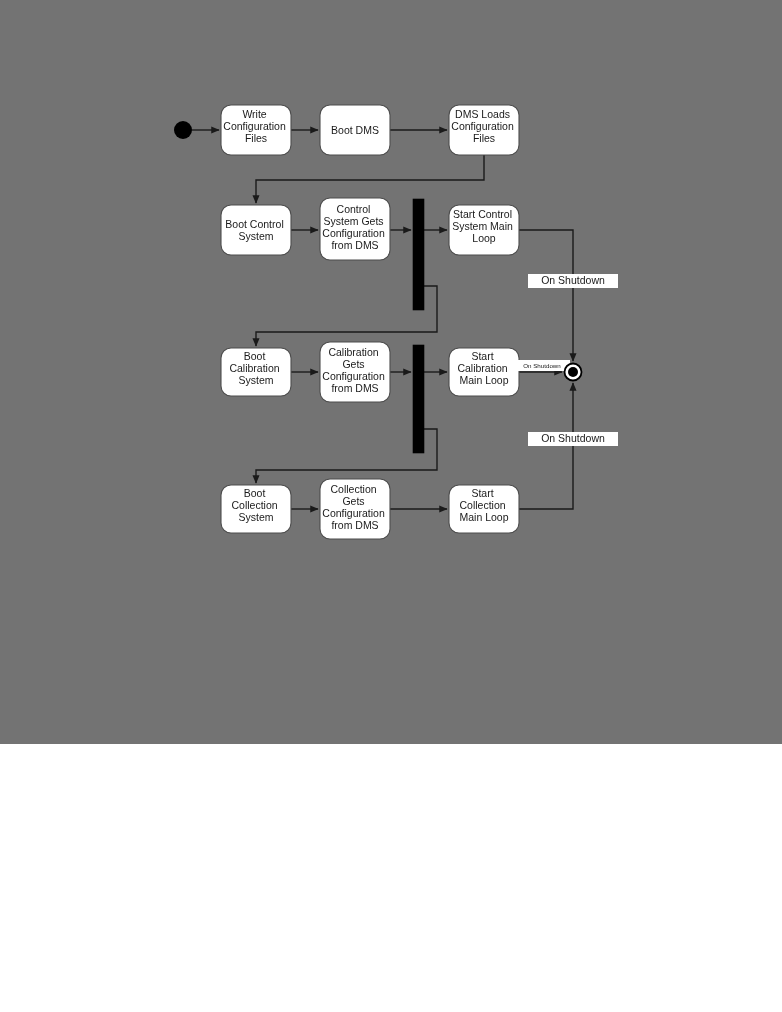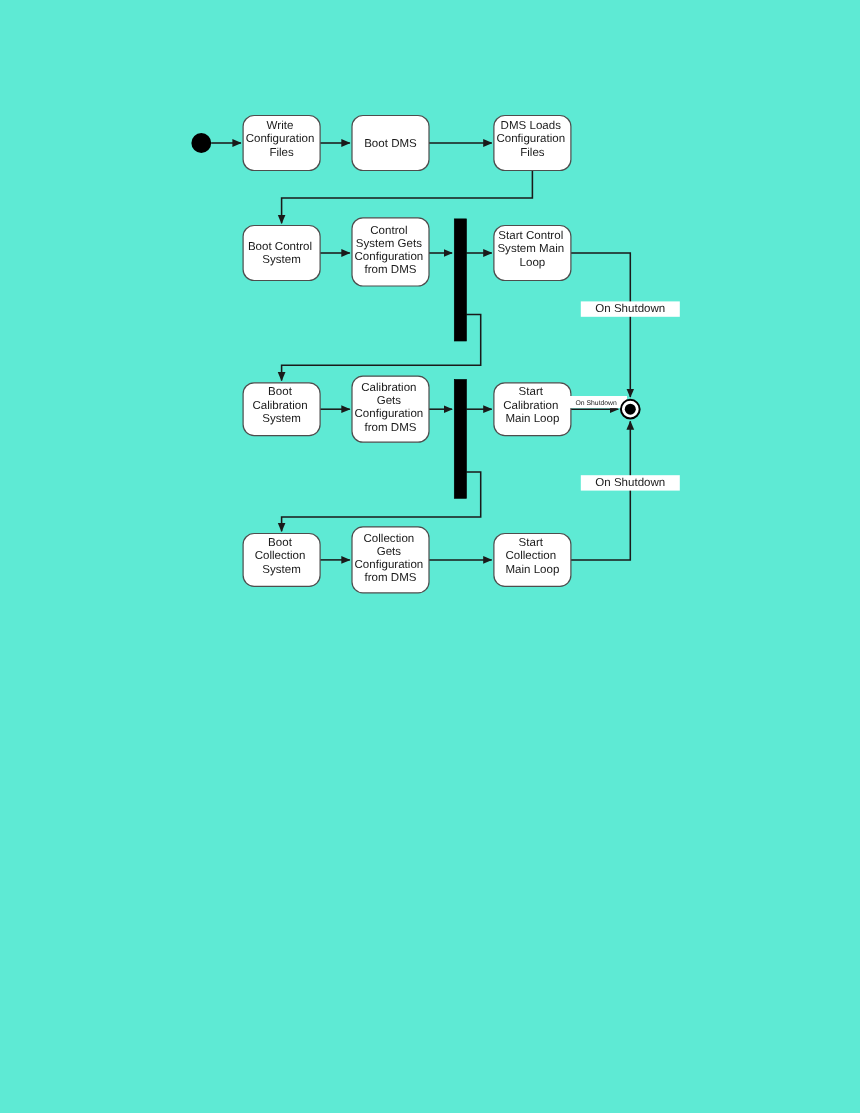--- a/index.html
+++ b/index.html
@@ -11,22 +11,22 @@
   body {
     width: 782px;
     height: 1012px;
     overflow: hidden;
     font-family: "Liberation Sans", sans-serif;
     color: #1a1a1a;
   }
   #page {
     position: relative;
     width: 782px;
-    height: 1012px;
-    background: #5eead4;
+    height: 744px;
+    background: #737373;
   }
   #diagram-svg {
     position: absolute;
     left: 0;
     top: 0;
     width: 782px;
     height: 1012px;
     display: block;
   }
   .node-text {

